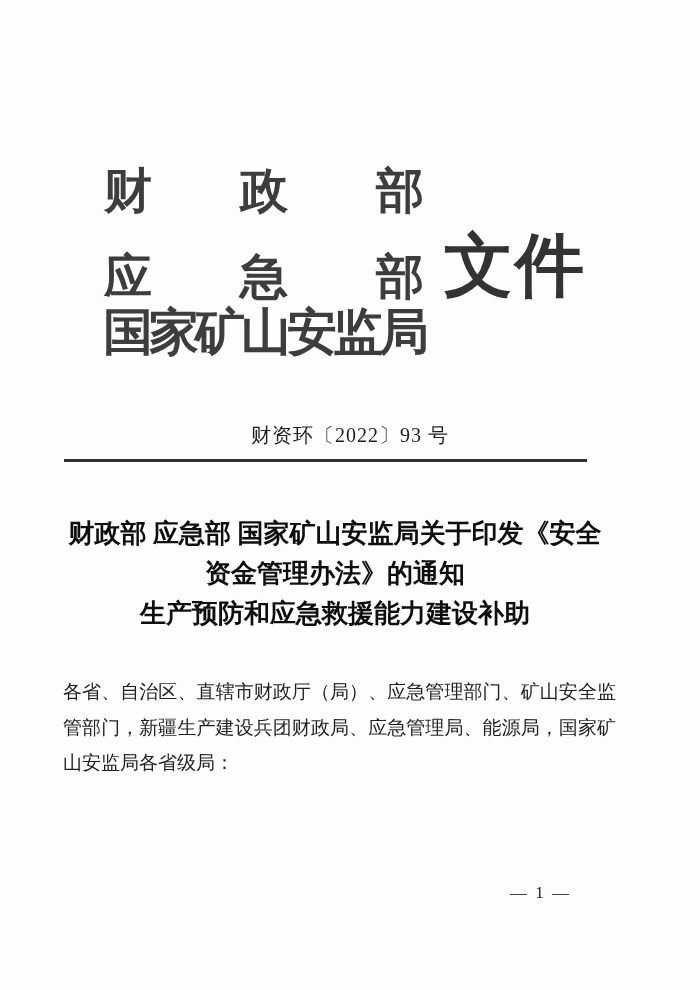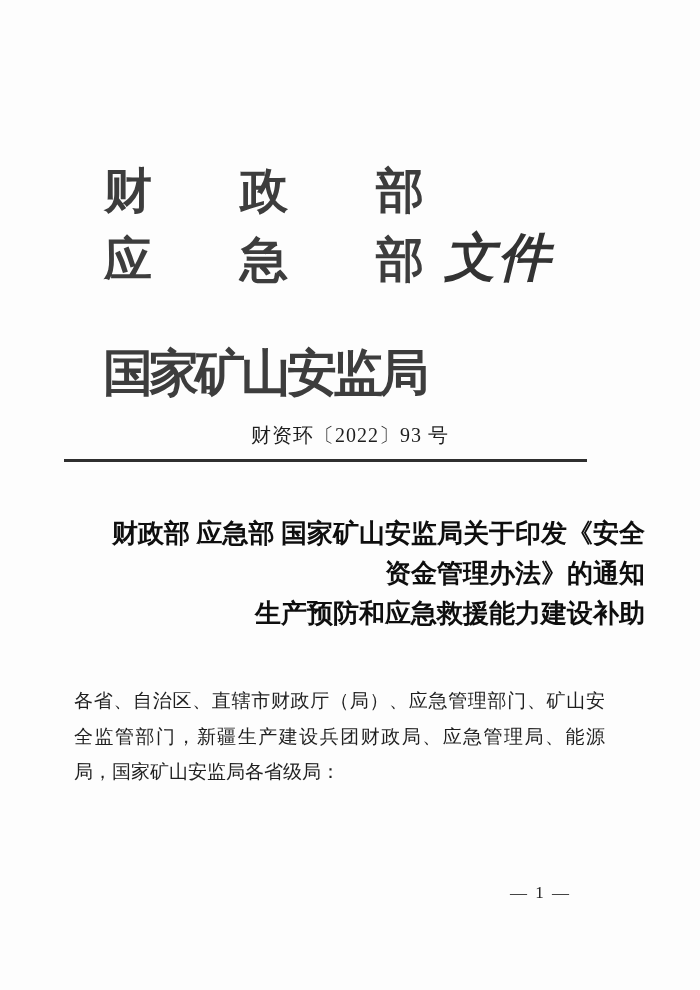--- a/index.html
+++ b/index.html
@@ -35,40 +35,38 @@
     position: absolute;
     left: 104px;
     top: 232px;
     display: flex;
     align-items: flex-end;
   }
   .hdr-row2 .agency-row {
     width: 320px;
   }
   .doc-type-suffix {
-    font-size: 52px;
+    font-size: 69px;
     line-height: 1;
     font-weight: 700;
     color: #333333;
     margin-left: 20px;
     letter-spacing: 2px;
     white-space: nowrap;
-    font-style: italic;
   }
   .hdr-row3 {
     position: absolute;
     left: 103px;
     top: 307px;
     font-size: 50px;
     line-height: 1;
     font-weight: 700;
     letter-spacing: -4px;
     color: #3d3d3d;
     white-space: nowrap;
-    margin-top: 41px;
   }
 
   
   .doc-number {
     position: absolute;
     left: 0;
     top: 423px;
     width: 700px;
     text-align: center;
     font-size: 20px;
@@ -86,41 +84,40 @@
     height: 3px;
     background: #2f2f2f;
   }
 
   
   .title {
     position: absolute;
     left: 25px;
     top: 514px;
     width: 620px;
-    text-align: right;
+    text-align: center;
     font-size: 26px;
     line-height: 40px;
     font-weight: 700;
     color: #0e0e0e;
   }
 
   
   .body-text {
     position: absolute;
     left: 63px;
     top: 674px;
     width: 553px;
     font-size: 19px;
     line-height: 35.5px;
     color: #1f1f1f;
     text-align: justify;
   }
   .body-text p {
-    margin: 11px;
-    font-family: Liberation Mono, monospace;
+    margin: 0;
   }
   .para-indent {
     text-indent: 2em;
   }
 
   
   .page-num {
     position: absolute;
     left: 510px;
     top: 882px;

